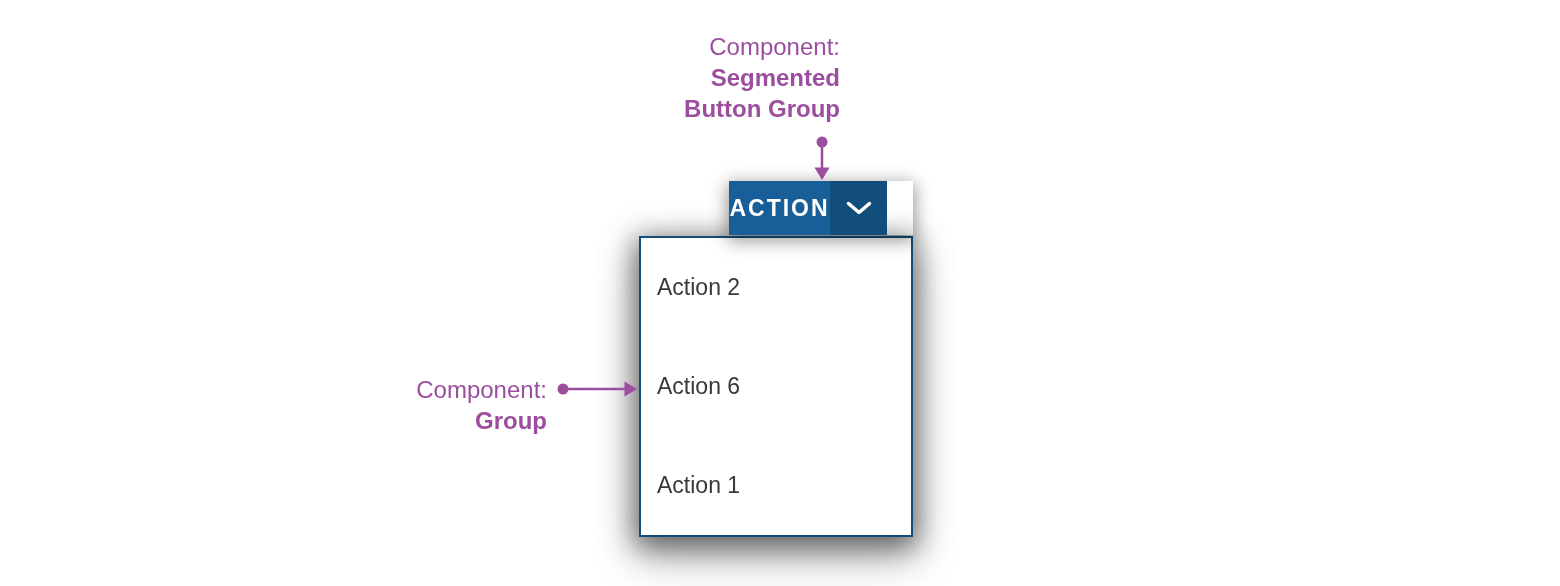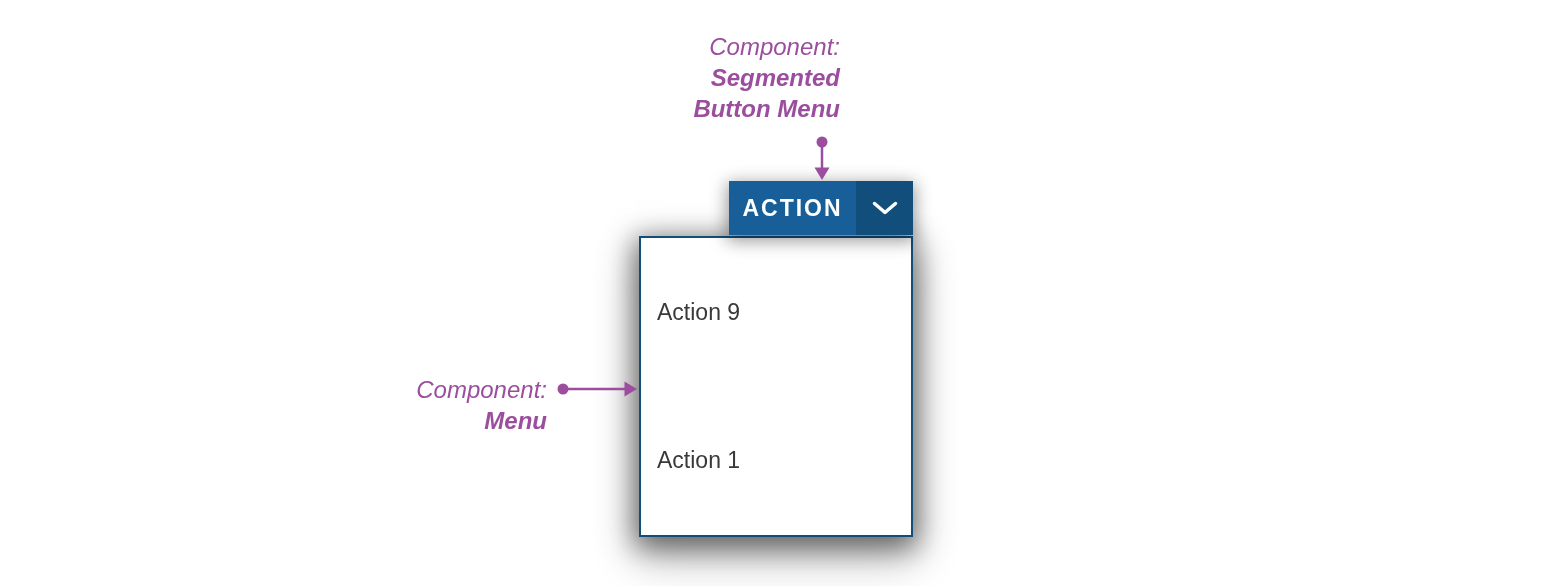--- a/index.html
+++ b/index.html
@@ -14,21 +14,20 @@
 
   
   .annotation {
     position: absolute;
     color: var(--accent-purple, #9B4D9E);
     font-size: 24px;
     line-height: 31px;
     text-align: right;
     white-space: nowrap;
     z-index: 1;
-    font-style: italic;
   }
   .annotation .bold { font-weight: 700; }
   .annotation-top  { top: 31px;  right: 720px; }
   .annotation-left { top: 374px; right: 1013px; }
 
   .arrows {
     position: absolute;
     top: 0; left: 0;
     width: 1560px; height: 586px;
     z-index: 4;
@@ -75,21 +74,21 @@
     box-shadow: 0 4px 16px 2px rgba(0,0,0,0.40);
   }
   .segmented-button-group button {
     border: none;
     margin: 0;
     padding: 0;
     cursor: pointer;
     font-family: "Liberation Sans", "DejaVu Sans", sans-serif;
   }
   .seg-main {
-    width: 127px;
+    width: 101px;
     height: 54px;
     background: var(--button-primary-bg, #185F99);
     color: var(--button-text, #ffffff);
     font-size: 23px;
     font-weight: 700;
     letter-spacing: 2px;
     text-align: center;
   }
   .seg-toggle {
     width: 57px;
@@ -102,43 +101,44 @@
   .seg-toggle svg { display: block; }
 </style>
 </head>
 <body>
 
 <div class="canvas">
 
   <div class="annotation annotation-top">
     <div>Component:</div>
     <div class="bold">Segmented</div>
-    <div class="bold">Button Menu</div>
+    <div class="bold">Button Group</div>
   </div>
 
   <div class="annotation annotation-left">
     <div>Component:</div>
-    <div class="bold">Menu</div>
+    <div class="bold">Group</div>
   </div>
 
   <svg class="arrows" viewBox="0 0 1560 586" xmlns="http://www.w3.org/2000/svg" aria-hidden="true">
     <g>
       <circle class="fill" cx="822" cy="142" r="5.5"></circle>
       <line class="stroke" x1="822" y1="146" x2="822" y2="169"></line>
       <polygon class="fill" points="814.5,167.5 829.5,167.5 822,180"></polygon>
     </g>
     <g>
       <circle class="fill" cx="563" cy="389" r="5.5"></circle>
       <line class="stroke" x1="567" y1="389" x2="626" y2="389"></line>
       <polygon class="fill" points="624.5,381.5 624.5,396.5 637,389"></polygon>
     </g>
   </svg>
 
   <div class="menu-panel" role="menu">
-    <div class="menu-item" role="menuitem">Action 9</div>
+    <div class="menu-item" role="menuitem">Action 2</div>
+    <div class="menu-item" role="menuitem">Action 6</div>
     <div class="menu-item" role="menuitem">Action 1</div>
   </div>
 
   <div class="segmented-button-group">
     <button class="seg-main">ACTION</button>
     <button class="seg-toggle">
       <svg width="26" height="15" viewBox="0 0 26 15" xmlns="http://www.w3.org/2000/svg" aria-hidden="true">
         <polyline points="2.5,2.5 13,11.5 23.5,2.5" fill="none" stroke="#ffffff" stroke-width="3.5" stroke-linecap="round" stroke-linejoin="round"></polyline>
       </svg>
     </button>

